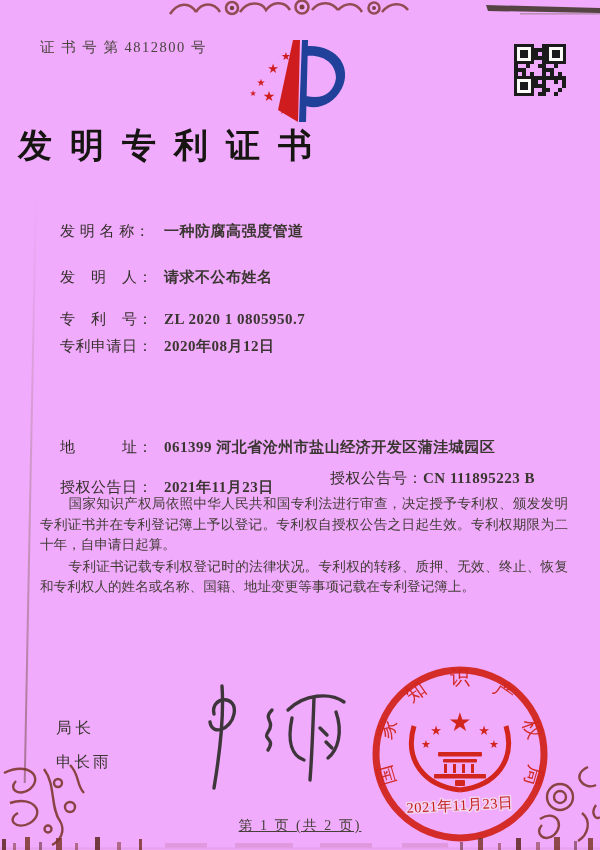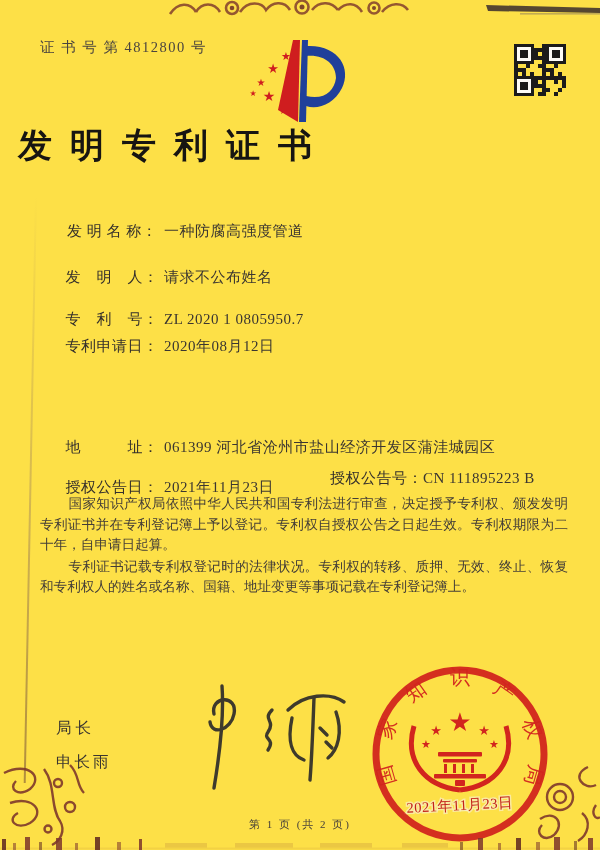--- a/index.html
+++ b/index.html
@@ -1,37 +1,37 @@
 <!DOCTYPE html>
 <html><head>
 <meta charset="utf-8">
 <style>
   html,body{margin:0;padding:0;background:#e9e6e0;}
   .page{
     position:relative;width:600px;height:850px;margin:0 auto;
-    background:#fde047;overflow:hidden;
+    background:#f0abfc;overflow:hidden;
     font-family:"Liberation Serif","DejaVu Serif",serif;color:#35312d;
   }
   .cert-no{position:absolute;left:40px;top:38px;font-size:14.5px;letter-spacing:1.5px;color:#4a443f;white-space:pre;}
   .logo-wrap{position:absolute;left:242px;top:34px;width:132px;height:96px;}
   .qr-wrap{position:absolute;left:514px;top:44px;width:52px;height:52px;}
   .doc-title{position:absolute;left:0;right:0;top:123px;text-align:left;
     font-size:34px;font-weight:bold;letter-spacing:18px;padding-left:18px;color:#171512;}
   .frow{position:absolute;left:45px;width:522px;font-size:15px;color:#3b3631;white-space:pre;}
-  .flabel{display:inline-block;min-width:104px;letter-spacing:.5px;color:#342f2b;text-align:center;}
-  .fvalue{letter-spacing:.5px;}
+  .flabel{display:inline-block;min-width:104px;letter-spacing:.5px;color:#342f2b;}
+  .fvalue{letter-spacing:.5px;font-weight:bold;}
   .grant-col{position:absolute;left:285px;top:0;white-space:pre;margin-top:8px;}
   .body-text{position:absolute;left:40px;top:494px;width:528px;
     font-size:13.6px;line-height:20.5px;text-align:justify;color:#433d37;}
   .body-text p{margin:0 0 1px 0;text-indent:2.1em;}
   .sig-title{position:absolute;left:56px;top:718px;font-size:15.5px;letter-spacing:4px;color:#3a3530;}
   .sig-name{position:absolute;left:56px;top:752px;font-size:15.5px;letter-spacing:3px;color:#3a3530;}
   .sig-hand{position:absolute;left:180px;top:680px;width:180px;height:112px;}
   .seal-wrap{position:absolute;left:368px;top:660px;width:184px;height:184px;}
-  .footer{position:absolute;left:0;right:0;top:817px;text-align:center;font-size:11px;letter-spacing:2px;color:#46403a;white-space:pre;}
+  .footer{position:absolute;left:0;right:0;top:817px;text-align:center;font-size:14px;letter-spacing:2px;color:#46403a;white-space:pre;text-decoration:underline;}
   .fold-line{position:absolute;left:35px;top:195px;width:1.5px;height:588px;
     transform:rotate(1.1deg);transform-origin:top center;
     background:linear-gradient(to bottom,rgba(140,110,95,0),rgba(140,110,95,.38) 55%,rgba(100,60,50,.5));}
   .orn-top{position:absolute;left:0;top:0;width:600px;height:22px;}
   .orn-bottom{position:absolute;left:0;top:755px;width:600px;height:95px;}
   svg{display:block;}
 </style>
 </head>
 <body>
 

